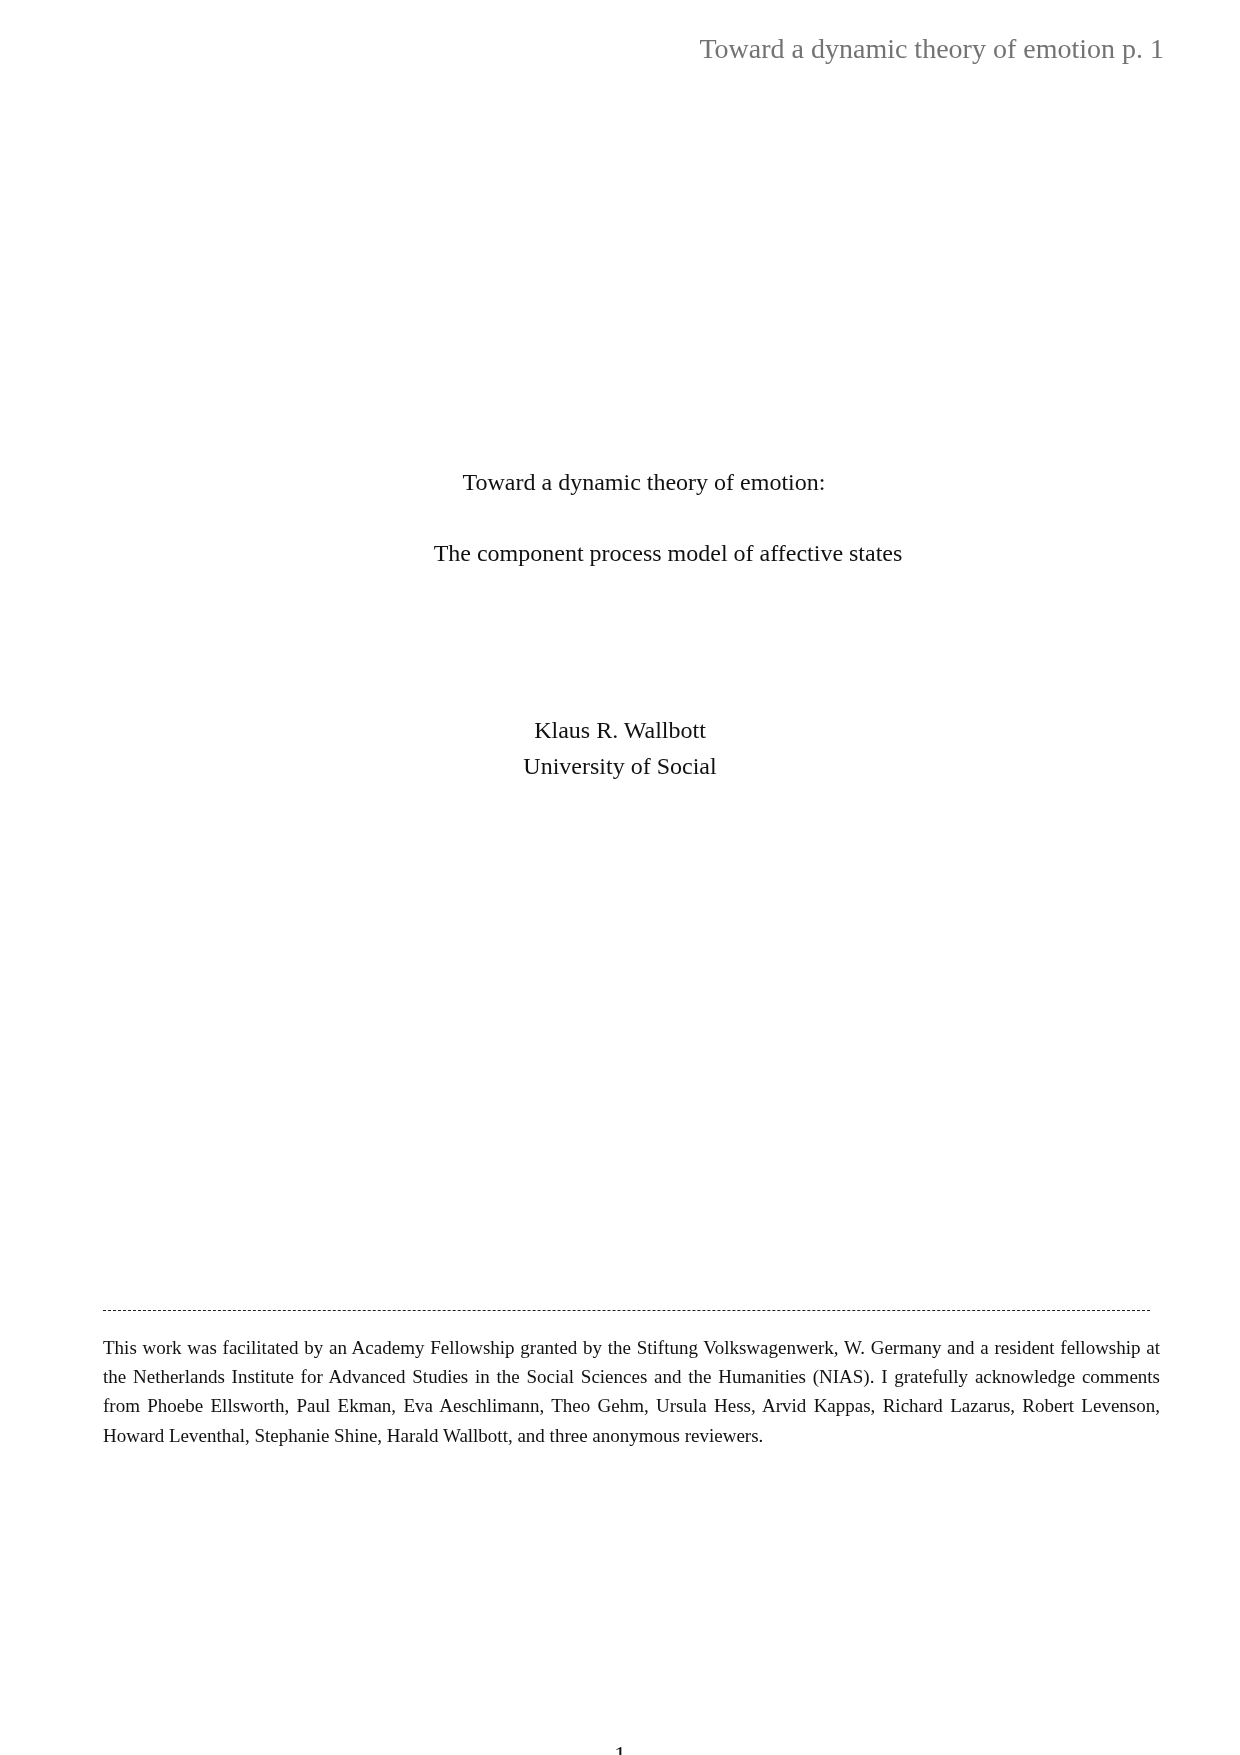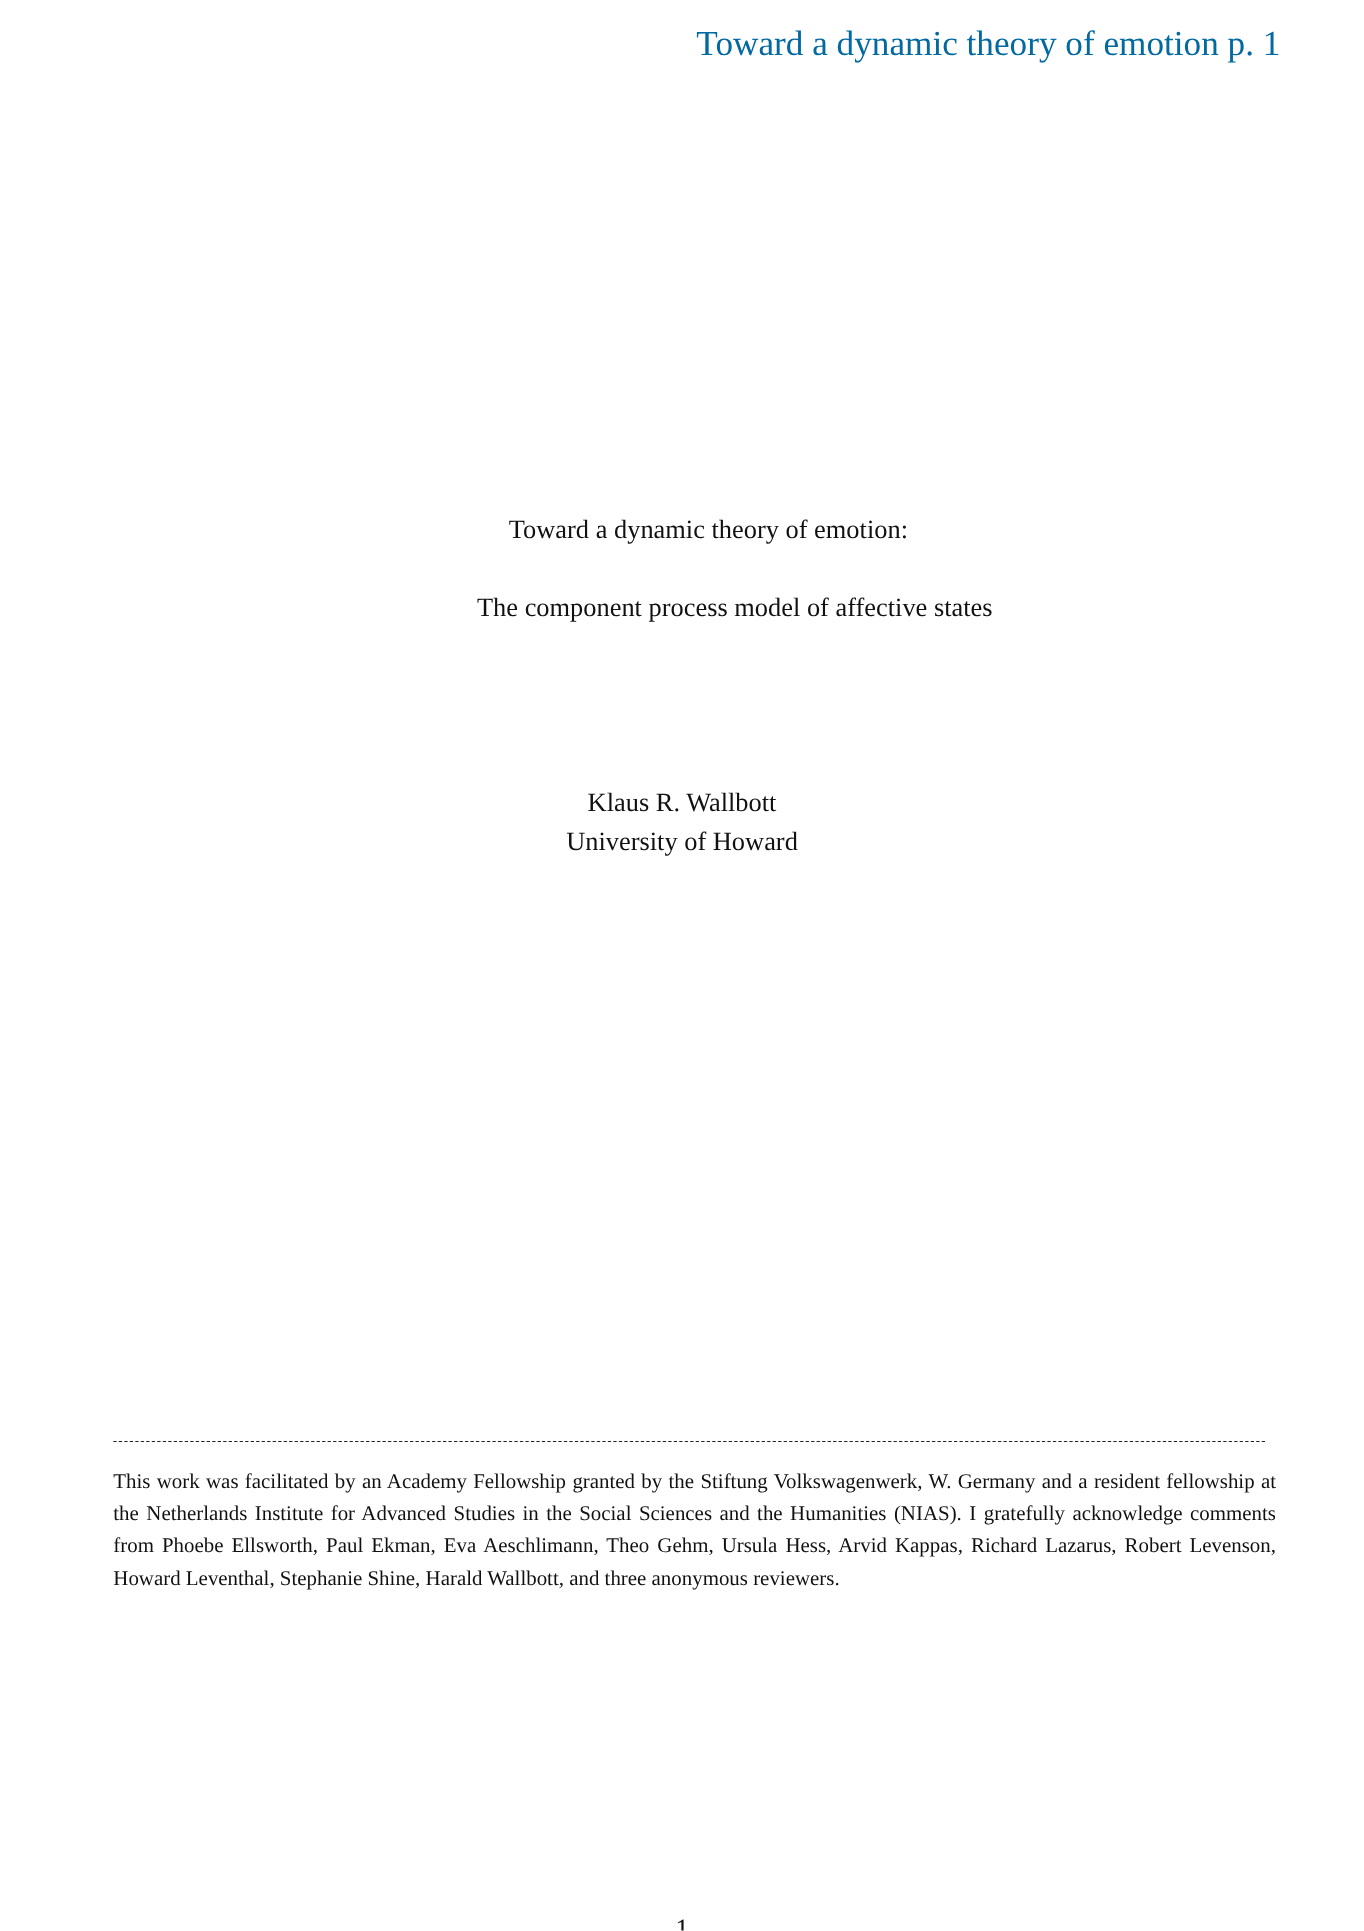--- a/index.html
+++ b/index.html
@@ -10,26 +10,26 @@
     body {
       width: 1240px;
       height: 1755px;
       position: relative;
       overflow: hidden;
       font-family: "Liberation Serif", "DejaVu Serif", serif;
       color: #111111;
     }
     .running-header {
       position: absolute;
-      top: 25px;
+      top: 35px;
       right: 76px;
-      font-size: 32px;
+      font-size: 28px;
       line-height: 28px;
       white-space: nowrap;
-      color: #0369a1;
+      color: #737373;
     }
     .centered {
       position: absolute;
       left: 0;
       width: 1240px;
       text-align: center;
       font-size: 24px;
       line-height: 28px;
       white-space: nowrap;
     }
@@ -68,18 +68,18 @@
   </style>
 </head>
 <body>
 
 <div class="running-header">Toward a dynamic theory of emotion p. 1</div>
 
 <div class="centered title-line-1">Toward a dynamic theory of emotion:</div>
 <div class="centered title-line-2">The component process model of affective states</div>
 
 <div class="centered author-name">Klaus R. Wallbott</div>
-<div class="centered affiliation">University of Howard</div>
+<div class="centered affiliation">University of Social</div>
 
 <div class="footnote-rule"></div>
 <div class="footnote">This work was facilitated by an Academy Fellowship granted by the Stiftung Volkswagenwerk, W. Germany and a resident fellowship at the Netherlands Institute for Advanced Studies in the Social Sciences and the Humanities (NIAS). I gratefully acknowledge comments from Phoebe Ellsworth, Paul Ekman, Eva Aeschlimann, Theo Gehm, Ursula Hess, Arvid Kappas, Richard Lazarus, Robert Levenson, Howard Leventhal, Stephanie Shine, Harald Wallbott, and three anonymous reviewers.</div>
 
 <div class="page-number">1</div>
 
 </body></html>

